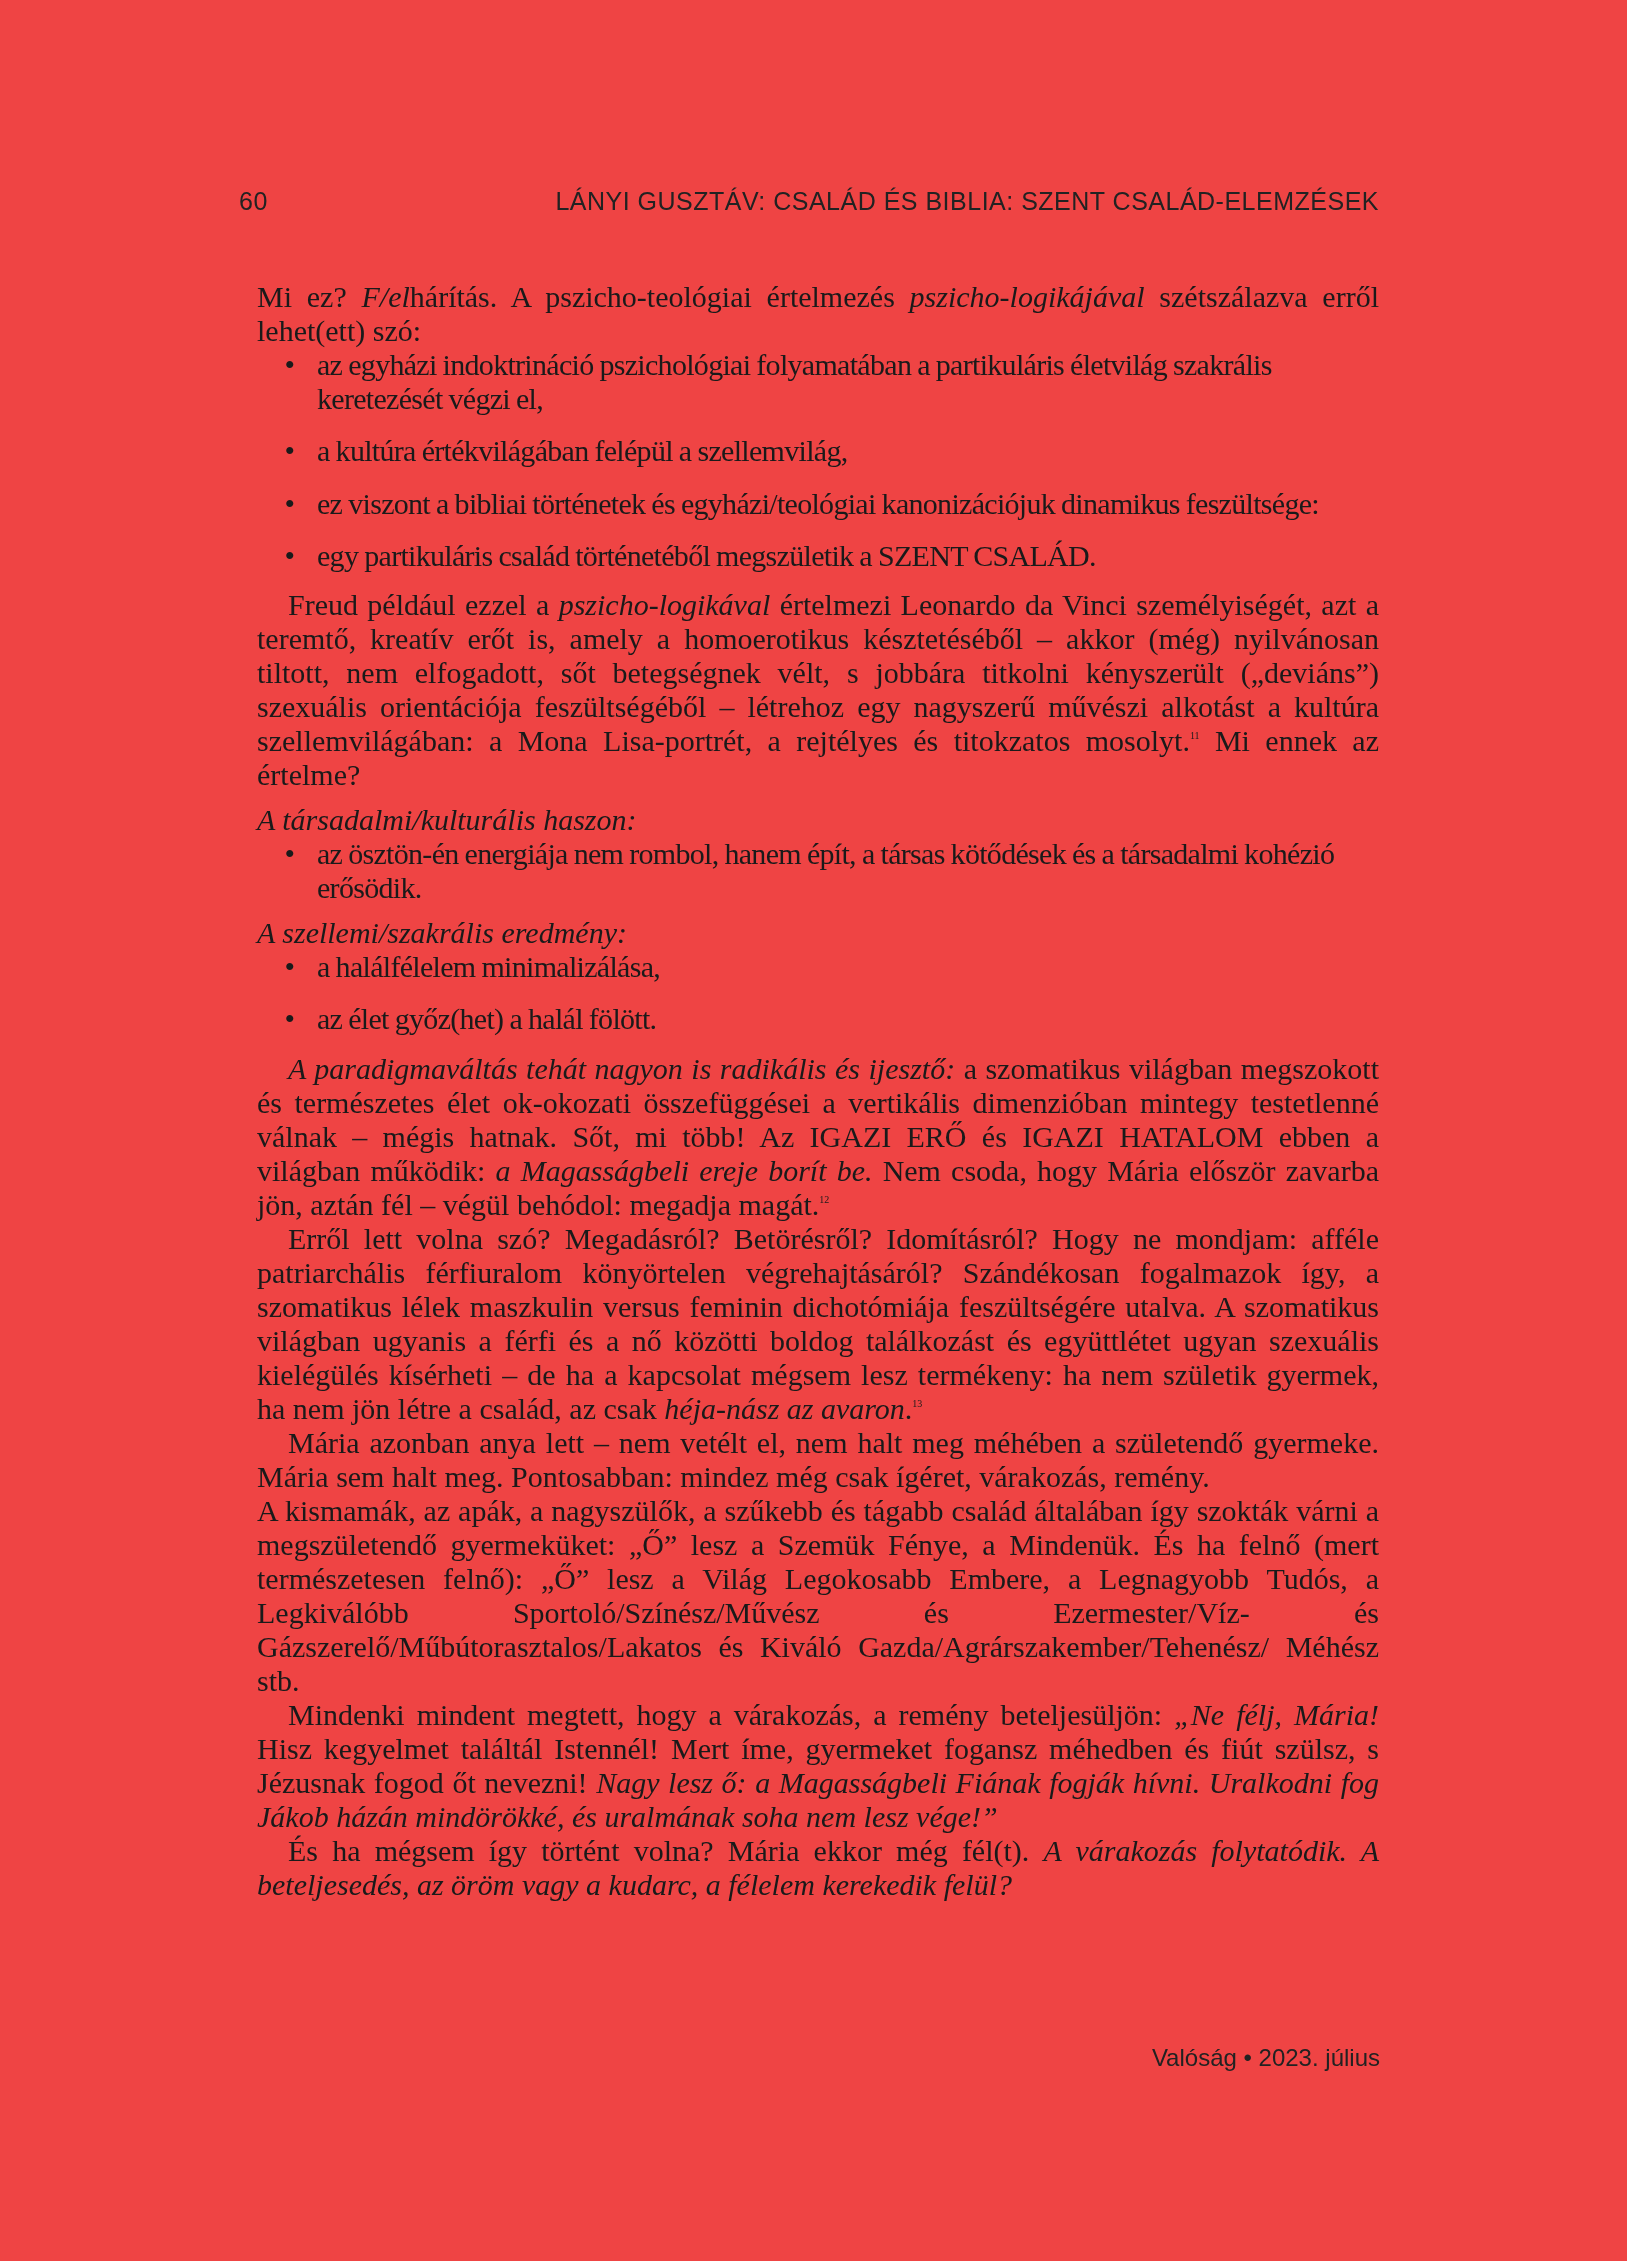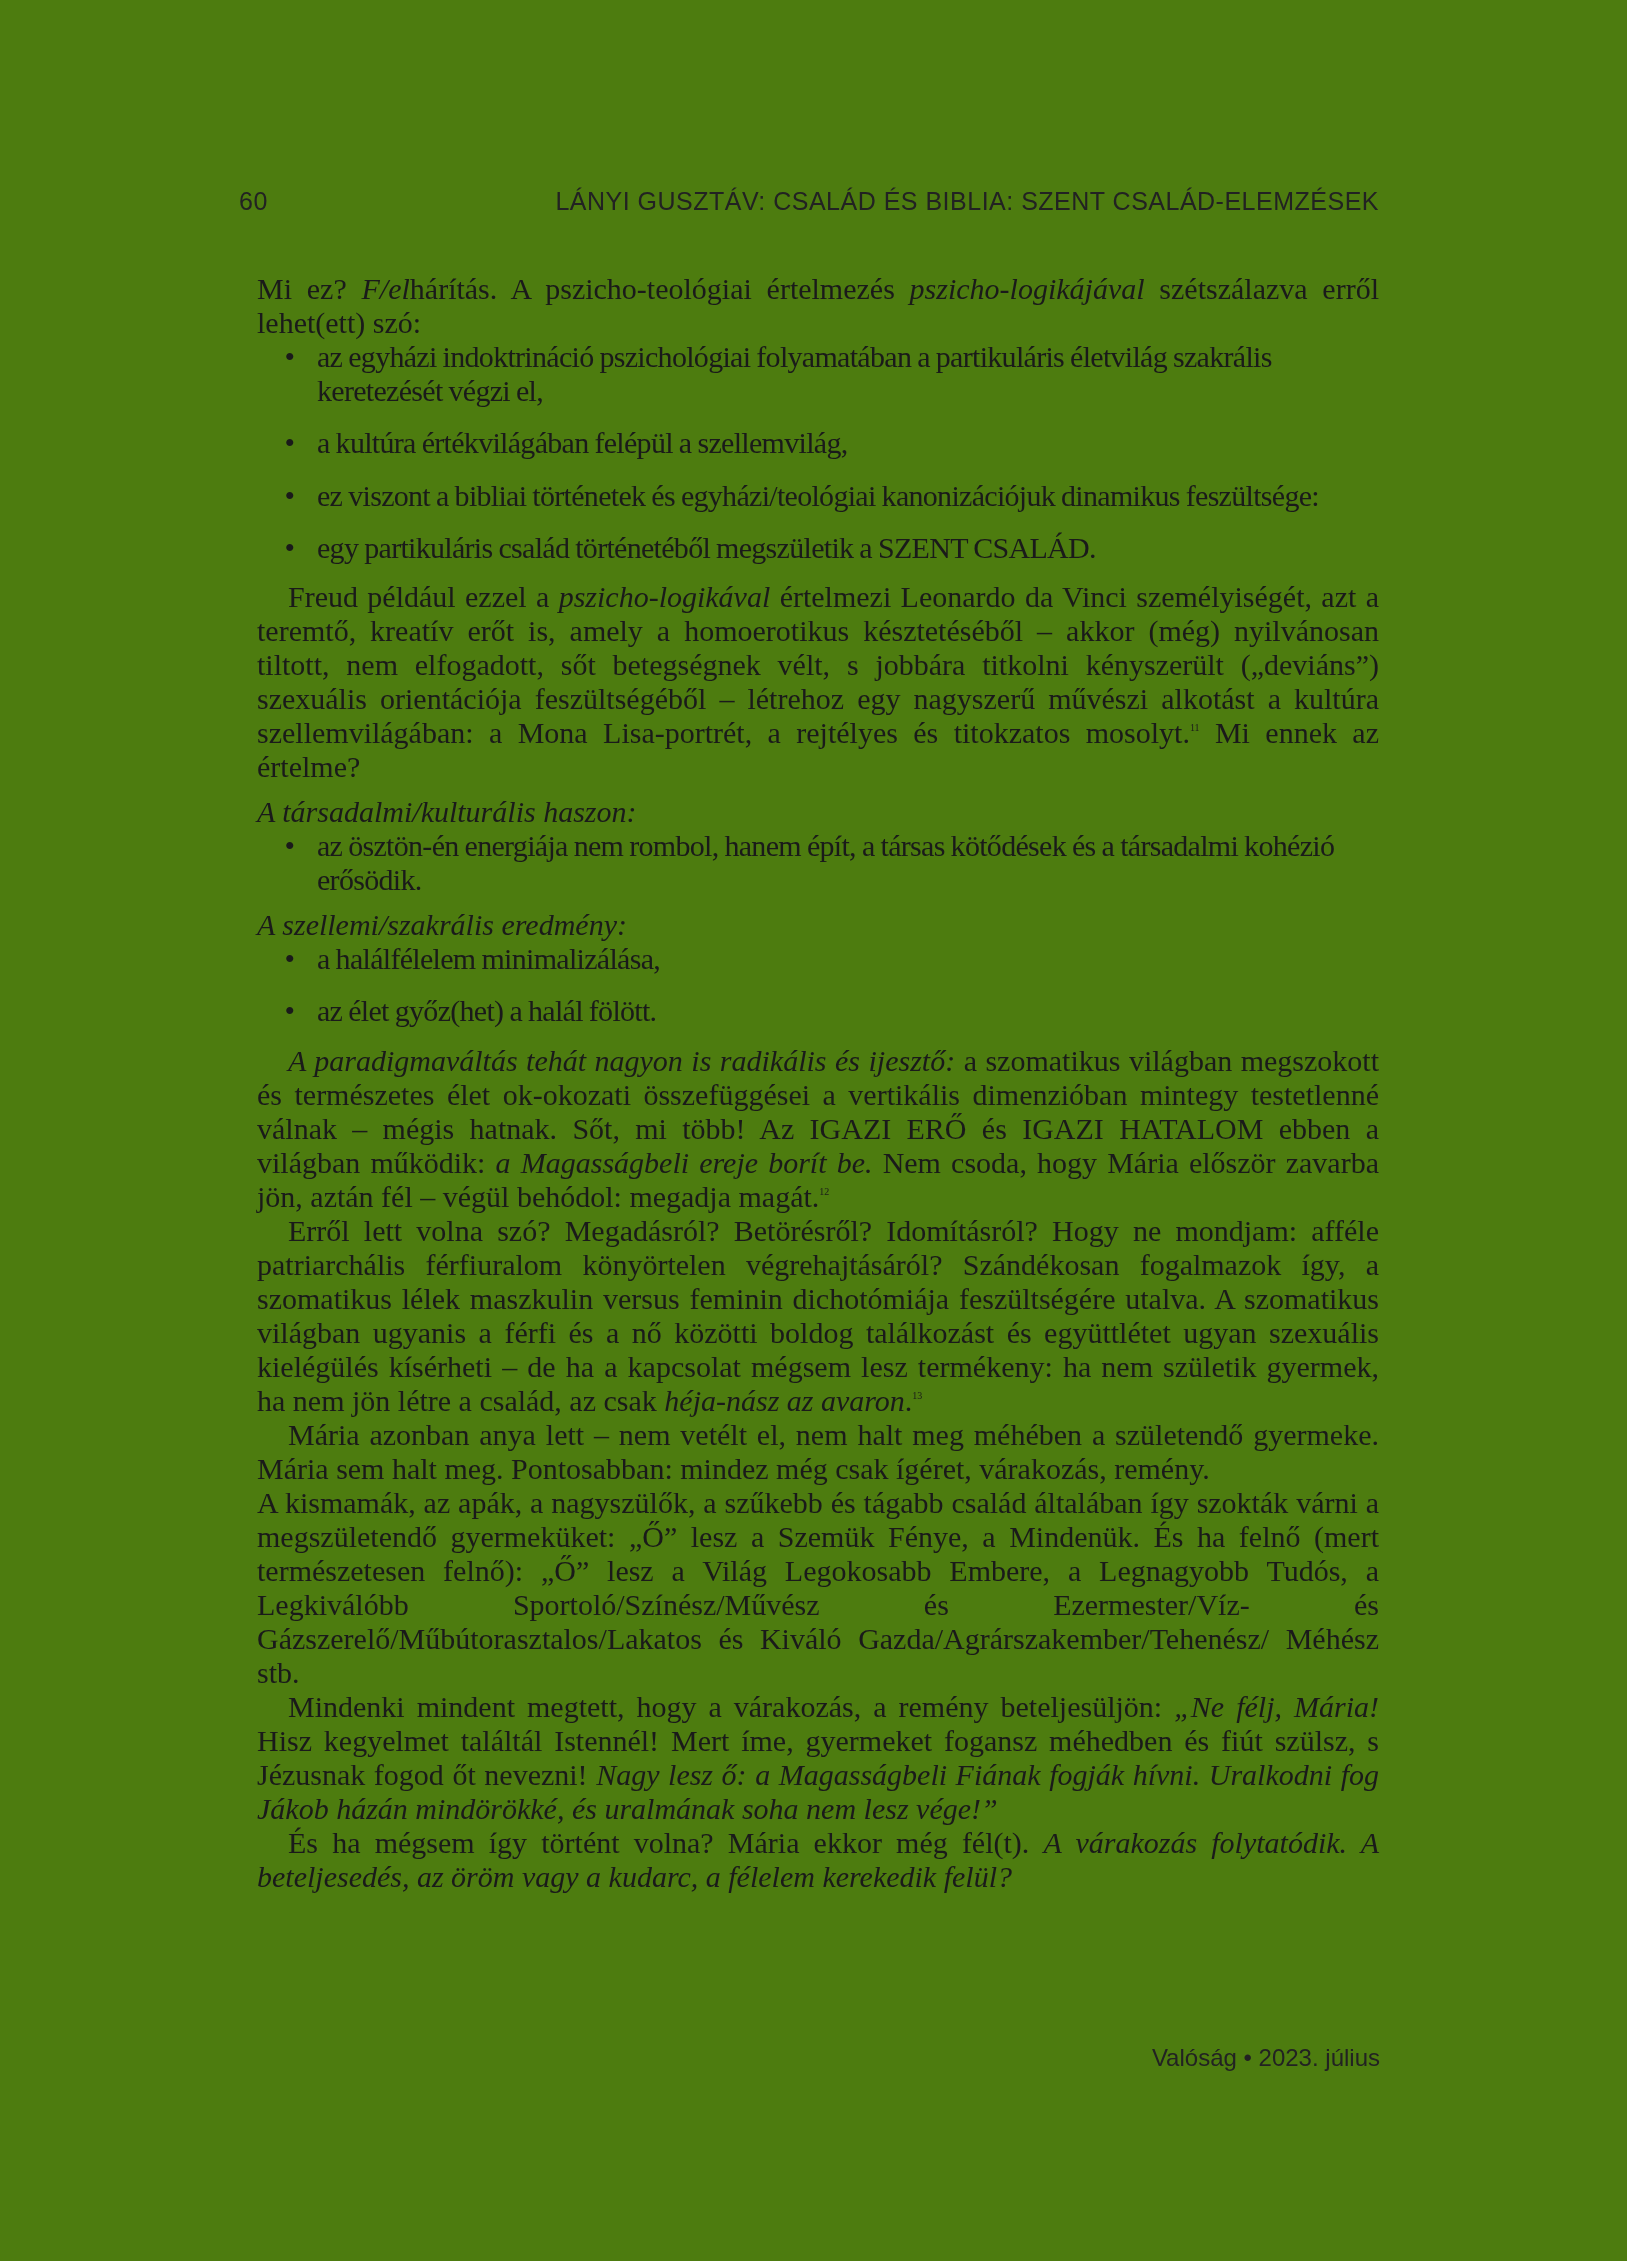--- a/index.html
+++ b/index.html
@@ -1,27 +1,27 @@
 <!DOCTYPE html>
 <html style="font-size:12.3px"><head>
 <meta charset="utf-8">
 <style>
   html, body { margin: 0; padding: 0; background: #ffffff; }
   body { width: 1628px; height: 2261px; position: relative; overflow: hidden; color: #1a1a1a; }
-  .page { position: absolute; left: 0; top: 0; width: 1628px; height: 2261px; background: #4d7c0f; }
+  .page { position: absolute; left: 0; top: 0; width: 1628px; height: 2261px; background: #ef4444; }
 
   .running-head {
     position: absolute; left: 239px; top: 187px; width: 1140px; height: 34px;
     font-family: "Liberation Sans", sans-serif; font-size: 25px; letter-spacing: 0.5px; color: #222;
   }
   .running-head .pnum { position: absolute; left: 0; top: 0; }
   .running-head .rtitle { position: absolute; right: 0; top: 0; white-space: nowrap; }
 
   .body-col {
-    position: absolute; left: 257px; top: 272px; width: 1122px;
+    position: absolute; left: 257px; top: 280px; width: 1122px;
     font-family: "Liberation Serif", serif; font-size: 30px; line-height: 34px; color: #1a1a1a;
   }
   .body-col p { margin: 0; text-align: justify; }
   .indent { text-indent: 31px; }
   .gap-s { margin-top: 10.7px !important; }
   .gap-m { margin-top: 15.3px !important; }
   i { font-style: italic; }
   sup { font-size: 10px; line-height: 0; vertical-align: 12.3px; }
 
   ul.blist { list-style: none; margin: 0; padding: 0; }

